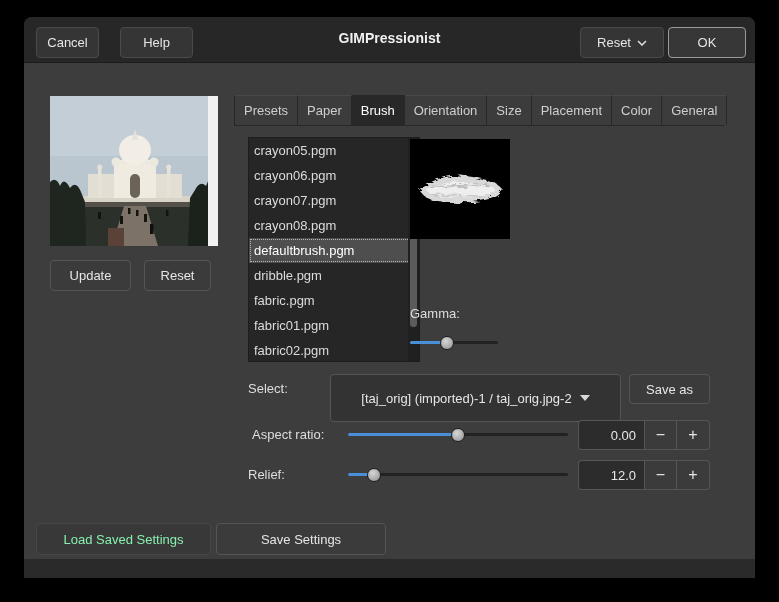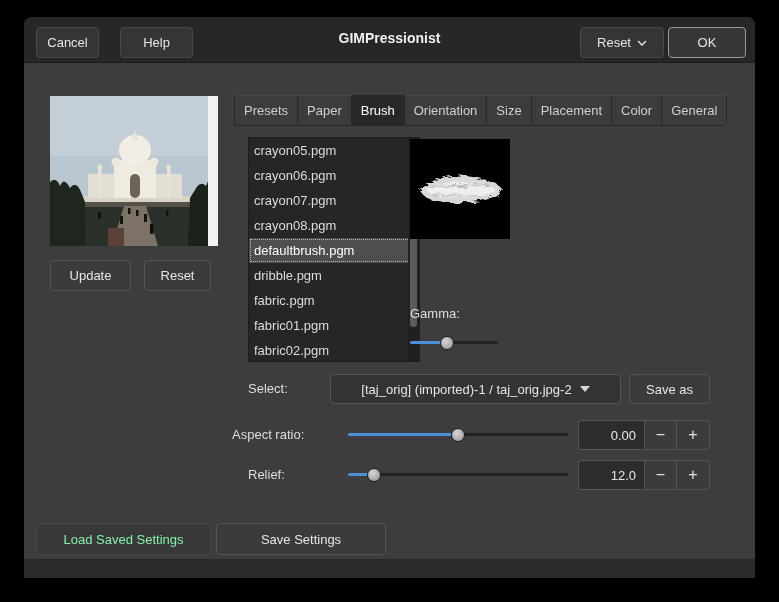--- a/index.html
+++ b/index.html
@@ -22,21 +22,21 @@
   .list-item{ height:25px; line-height:25px; padding-left:5px; color:#dcdcdc; cursor:pointer; white-space:nowrap;}
   .list-item.selected{ background:#4e4e4e; outline:1px dotted #b5b5b5; outline-offset:-2px; color:#fff;}
   .scrollbar{ position:absolute; right:0; top:0; width:11px; height:223px; background:#202020;}
   .scroll-thumb{ position:absolute; left:2px; top:7px; width:7px; height:182px; background:#5b5b5b; border-radius:3px;}
   .brush-preview{ position:absolute; left:386px; top:122px; width:100px; height:100px; background:#000;}
   .label{ position:absolute; height:16px; line-height:16px; color:#dedede;}
   .slider{ position:absolute; height:16px; cursor:pointer;}
   .slider .track{ position:absolute; left:0; right:0; top:6px; height:3px; background:#222; border-radius:2px;}
   .slider .fill{ position:absolute; left:0; top:0; height:3px; width:var(--pos); background:#4a90d9; border-radius:2px;}
   .slider .thumb{ position:absolute; top:1px; left:calc(var(--pos) - 7px); width:14px; height:14px; border-radius:50%; background:radial-gradient(circle at 40% 35%, #d6d6d6, #8f8f8f); border:1px solid #1f1f1f;}
-  .dropdown{ position:absolute; left:306px; top:357px; width:291px; height:30px; background:#333; border:1px solid #555; border-radius:4px; display:flex; align-items:center; justify-content:center; gap:8px; cursor:pointer; color:#e6e6e6;}
+  .dropdown{ position:absolute; left:306px; top:357px; width:291px; height:48px; background:#333; border:1px solid #555; border-radius:4px; display:flex; align-items:center; justify-content:center; gap:8px; cursor:pointer; color:#e6e6e6;}
   .spin-value{ position:absolute; width:66px; height:30px; background:#2c2c2c; border:1px solid #555; border-right:none; border-radius:4px 0 0 4px; color:#e8e8e8; display:flex; align-items:center; justify-content:flex-end; padding-right:8px;}
   .spin-btn{ position:absolute; width:33px; height:30px; background:#3b3b3b; border:1px solid #555; display:flex; align-items:center; justify-content:center; font-size:16px; color:#e6e6e6; cursor:pointer;}
   .spin-btn.plus{ border-radius:0 4px 4px 0; border-left:none;}
   .chev{ display:inline-block; width:10px; height:6px;}
 </style>
 </head>
 <body>
 
 <div class="window">
   <div class="content-bg"></div>
@@ -180,21 +180,21 @@
   <div class="dropdown">
     <span>[taj_orig] (imported)-1 / taj_orig.jpg-2</span>
     <svg class="chev" viewBox="0 0 10 6">
         <polygon points="0,0 10,0 5,6" fill="#d8d8d8"></polygon>
       </svg>
   </div>
   <div class="btn" style="left:605px;top:357px;width:81px;height:30px">
       <span>Save as</span>
     </div>
 
-  <div class="label" style="left:208px;top:410px">Aspect ratio:</div>
+  <div class="label" style="left:228px;top:410px">Aspect ratio:</div>
   <div class="slider" style="left: 324px; top: 410px; width: 220px; --pos: 50%;">
     <div class="track">
         <div class="fill"></div>
       </div>
     <div class="thumb"></div>
   </div>
   <div class="spin-value" style="left:554px;top:403px">0.00</div>
   <div class="spin-btn" style="left:620px;top:403px">
       <span>−</span>
     </div>

